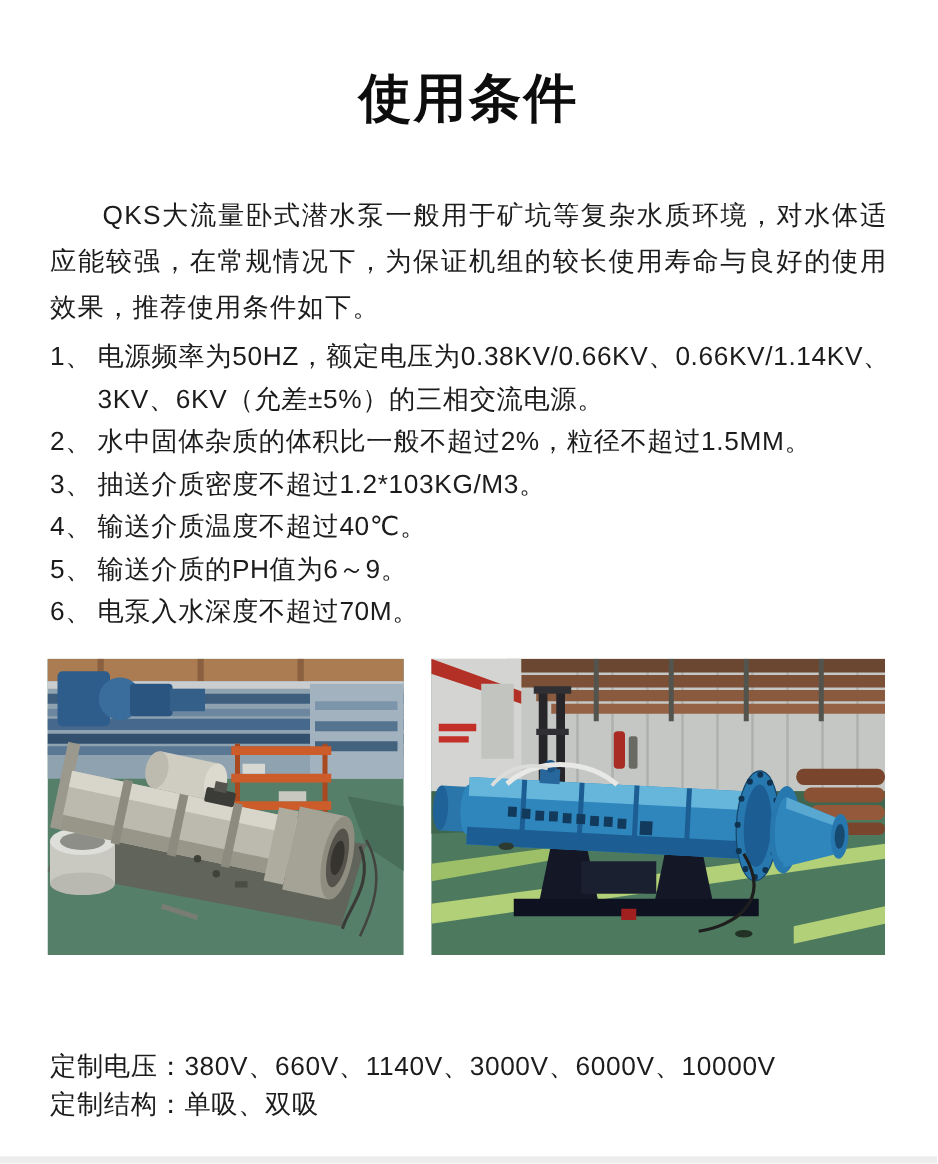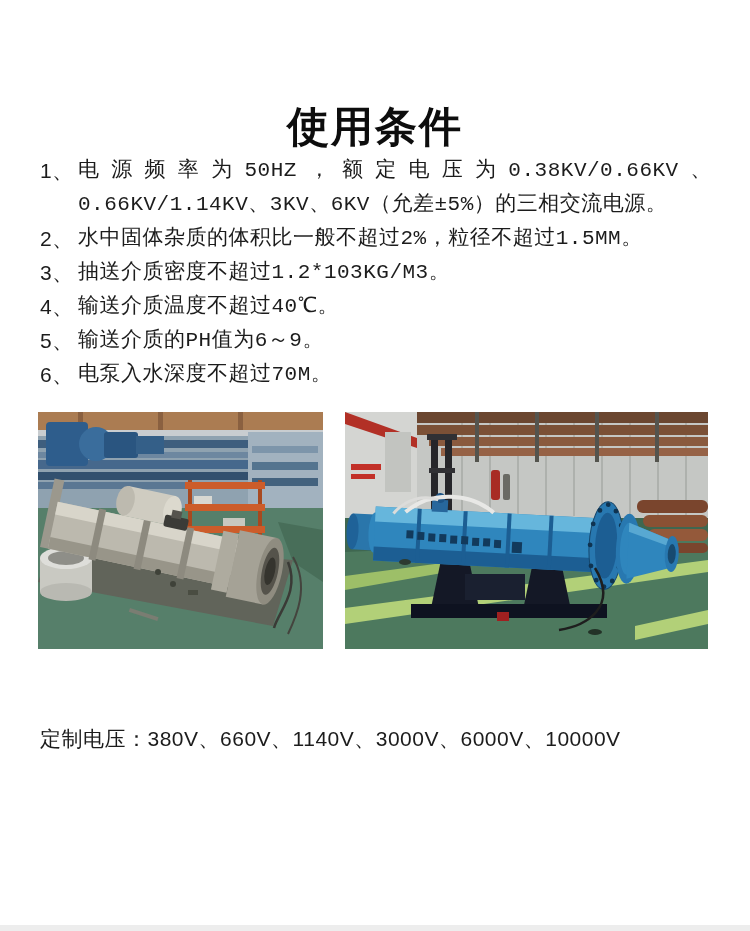--- a/index.html
+++ b/index.html
@@ -8,21 +8,21 @@
     width: 750px;
     height: 931px;
     margin: 0 auto;
     background: #ffffff;
     font-family: "Liberation Sans", "DejaVu Sans", sans-serif;
     color: #1c1c1c;
     overflow: hidden;
   }
   .title {
     margin: 0;
-    padding-top: 104px;
+    padding-top: 56px;
     text-align: center;
     font-size: 42px;
     line-height: 46px;
     font-weight: 700;
     color: #0d0d0d;
     letter-spacing: 2px;
   }
   .intro {
     margin: 52px 40px 0 40px;
     font-size: 21px;
@@ -34,21 +34,21 @@
   .conditions {
     margin: 4px 38px 0 40px;
   }
   .cond-item {
     display: flex;
     font-size: 21px;
     line-height: 34px;
     letter-spacing: 0.5px;
   }
   .cond-num { flex: 0 0 38px; }
-  .cond-text { flex: 1; text-align: justify; font-family: Liberation Mono, monospace; }
+  .cond-text { flex: 1; text-align: justify; }
   .photos {
     margin: 20px 0 0 0;
     padding: 0 38px;
     display: flex;
     gap: 22px;
     align-items: flex-start;
   }
   .photo { display: block; }
   .custom {
     margin: 75px 40px 0 40px;
@@ -66,20 +66,21 @@
     background: #ededed;
   }
 </style>
 </head>
 <body>
 
 <div class="page">
 
   <h1 class="title">使用条件</h1>
 
+  <p class="intro">QKS大流量卧式潜水泵一般用于矿坑等复杂水质环境，对水体适应能较强，在常规情况下，为保证机组的较长使用寿命与良好的使用效果，推荐使用条件如下。</p>
 
   <div class="conditions">
     <div class="cond-item">
       <span class="cond-num">1、</span>
       <span class="cond-text">电源频率为50HZ，额定电压为0.38KV/0.66KV、0.66KV/1.14KV、3KV、6KV（允差±5%）的三相交流电源。</span>
     </div>
     <div class="cond-item">
       <span class="cond-num">2、</span>
       <span class="cond-text">水中固体杂质的体积比一般不超过2%，粒径不超过1.5MM。</span>
     </div>
@@ -266,17 +267,20 @@
       <ellipse cx="60" cy="150" rx="6" ry="3" fill="#2c3a30"></ellipse>
       <ellipse cx="250" cy="220" rx="7" ry="3" fill="#233227"></ellipse>
     </svg>
 
   </div>
 
   <div class="custom">
     <div class="custom-line">
       <span>定制电压：</span><span>380V、660V、1140V、3000V、6000V、10000V</span>
     </div>
+    <div class="custom-line">
+      <span>定制结构：</span><span>单吸、双吸</span>
+    </div>
   </div>
 
   <div class="bottom-divider"></div>
 
 </div>
 
 </body></html>

